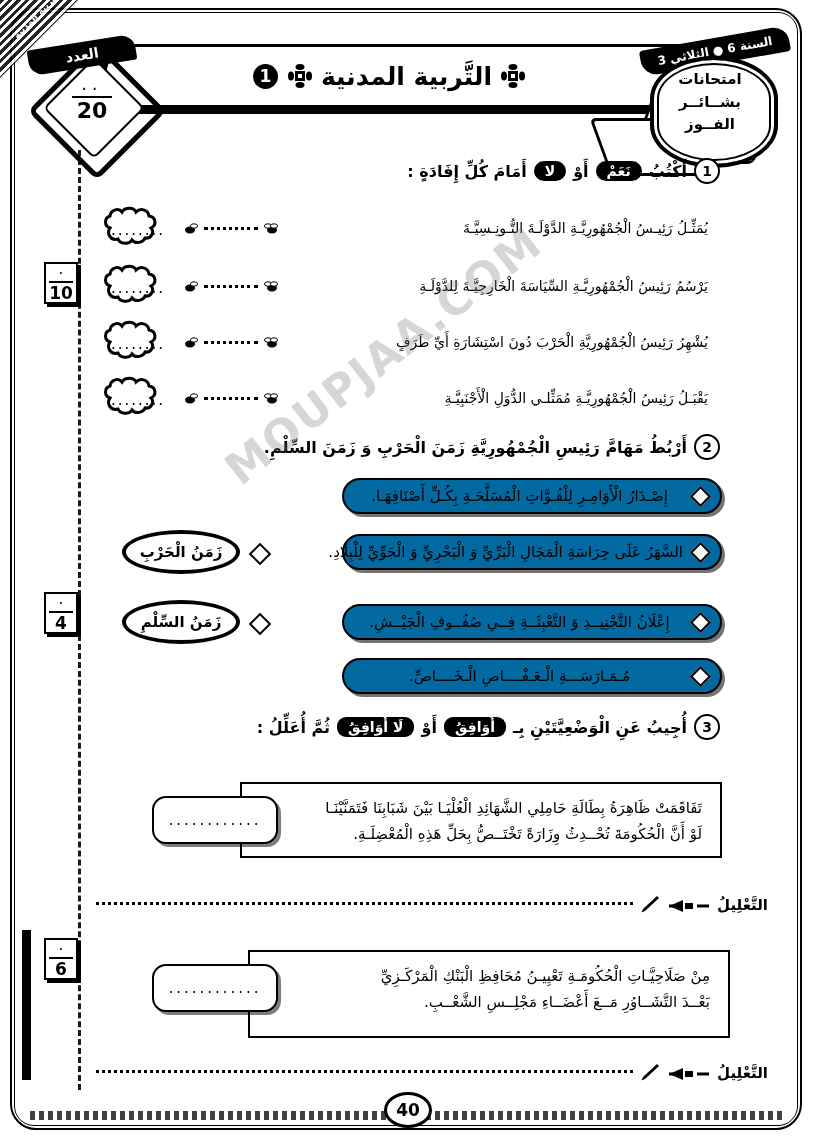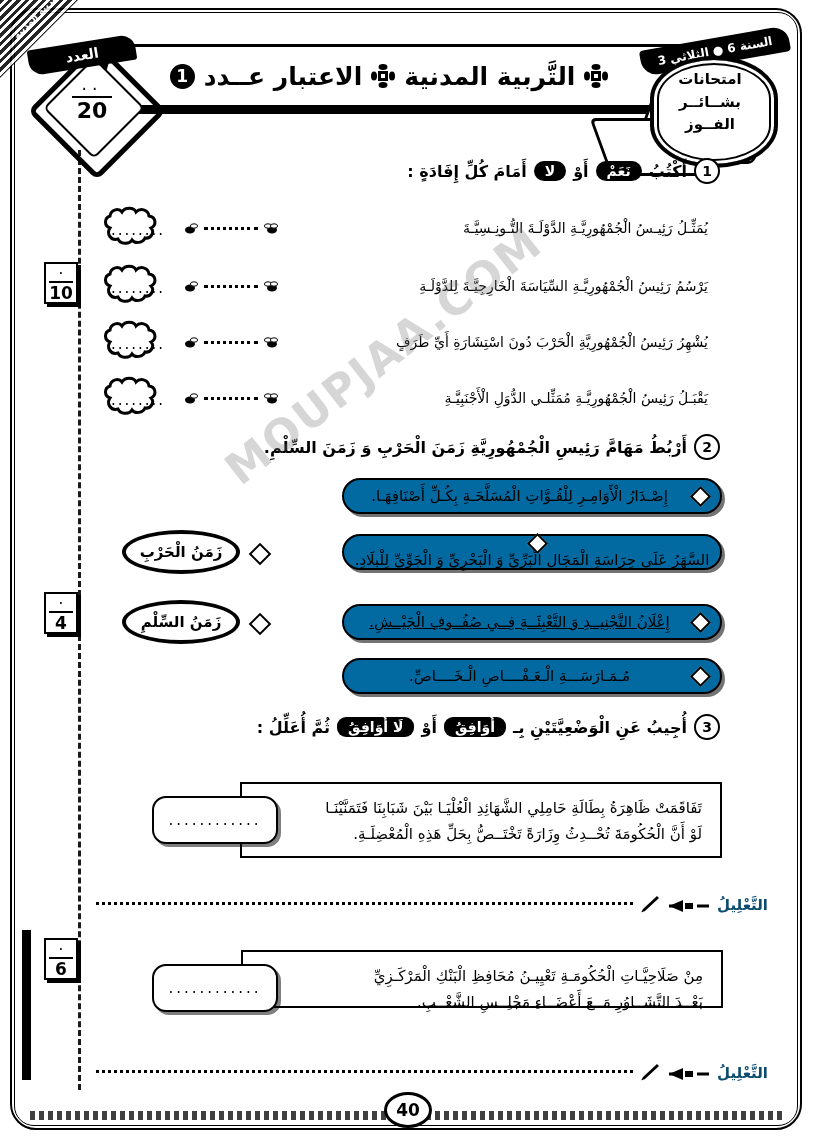--- a/index.html
+++ b/index.html
@@ -472,21 +472,21 @@
     height: 34px;
     direction: rtl;
     display: flex;
     align-items: center;
     gap: 6px;
   }
   .just-label {
     flex: none;
     font-size: 15px;
     font-weight: bold;
-    color: #0c4a6e;
+    color: #000000;
     white-space: nowrap;
   }
   .just-arrow {
     flex: none;
     width: 44px;
     height: 14px;
     position: relative;
   }
   .pencil {
     flex: none;
@@ -586,21 +586,20 @@
           <g fill="#000">
             <ellipse cx="13" cy="4" rx="4.5" ry="3"></ellipse>
             <ellipse cx="13" cy="22" rx="4.5" ry="3"></ellipse>
             <ellipse cx="4" cy="13" rx="3" ry="4.5"></ellipse>
             <ellipse cx="22" cy="13" rx="3" ry="4.5"></ellipse>
             <rect x="8" y="8" width="10" height="10"></rect>
           </g>
           <rect x="11" y="11" width="4" height="4" fill="#fff"></rect>
         </svg>
       </span>
-      <span class="title-text">الاعتبار عــدد</span>
       <span class="exam-num-circle">1</span>
     </div>
   </div>
 
   <div class="header-skew skew-a"></div>
   <div class="header-skew skew-b"></div>
 
   <div class="total-diamond-wrap">
     <div class="total-diamond-outer"></div>
     <div class="total-diamond-inner"></div>
@@ -745,25 +744,25 @@
 
   <div class="q-head" style="right:96px; top:434px;">
     <span class="q-circle">2</span>
     <span>أَرْبُطُ مَهَامَّ رَئِيسِ الْجُمْهُورِيَّةِ زَمَنَ الْحَرْبِ وَ زَمَنَ السِّلْمِ.</span>
   </div>
 
   <div class="item-box" style="left:342px; top:478px; width:380px;">
     <span class="diamond-bullet"></span>
     <span class="item-text">إِصْـدَارُ الْأَوَامِـرِ لِلْقُـوَّاتِ الْمُسَلَّحَـةِ بِكُـلِّ أَصْنَافِهَـا.</span>
   </div>
-  <div class="item-box" style="left:342px; top:534px; width:380px;flex-direction:column;">
+  <div class="item-box" style="left:342px; top:534px; width:380px;">
     <span class="diamond-bullet"></span>
     <span class="item-text">السَّهَرُ عَلَى حِرَاسَةِ الْمَجَالِ الْبَرِّيِّ وَ الْبَحْرِيِّ وَ الْجَوِّيِّ لِلْبِلَادِ.</span>
   </div>
-  <div class="item-box" style="left:342px; top:604px; width:380px;text-decoration:underline;">
+  <div class="item-box" style="left:342px; top:604px; width:380px;">
     <span class="diamond-bullet"></span>
     <span class="item-text">إِعْلَانُ التَّجْنِيــدِ وَ التَّعْبِئَــةِ فِــي صُفُــوفِ الْجَيْــشِ.</span>
   </div>
   <div class="item-box" style="left:342px; top:658px; width:380px;">
     <span class="diamond-bullet"></span>
     <span class="item-text">مُـمَـارَسَـــةِ الْـعَـفْــــاصِ الْـخَــــاصِّ.</span>
   </div>
 
   <div class="oval-label" style="left:122px; top:530px;">زَمَنُ الْحَرْبِ</div>
   <div class="oval-bullet" style="left:252px; top:546px;"></div>
@@ -798,21 +797,21 @@
     </span>
     <span class="pencil">
       <svg width="22" height="20" viewBox="0 0 22 20">
         <path d="M2 18 L6 16 L20 3 L18 1 L4 14 Z" fill="#000"></path>
         <path d="M2 18 L5 17" stroke="#fff" stroke-width="1"></path>
       </svg>
     </span>
     <span class="just-dots"></span>
   </div>
 
-  <div class="sit-card" style="left:241px; top:950px; width:482px; height:58px;">
+  <div class="sit-card" style="left:248px; top:950px; width:482px; height:88px;">
     <div class="line">مِنْ صَلَاحِيَّـاتِ الْحُكُومَـةِ تَعْيِيـنُ مُحَافِظِ الْبَنْكِ الْمَرْكَـزِيِّ</div>
     <div class="line">بَعْــدَ التَّشَــاوُرِ مَــعَ أَعْضَــاءِ مَجْلِــسِ الشَّعْــبِ.</div>
   </div>
   <div class="sit-answer-box" style="left:152px; top:964px;">............</div>
 
   <div class="just-row" style="top:1056px;">
     <span class="just-label">التَّعْلِيلُ</span>
     <span class="just-arrow">
       <svg width="44" height="14" viewBox="0 0 44 14">
         <path d="M2 7 L14 7" stroke="#000" stroke-width="3" stroke-dasharray="4 3"></path>

